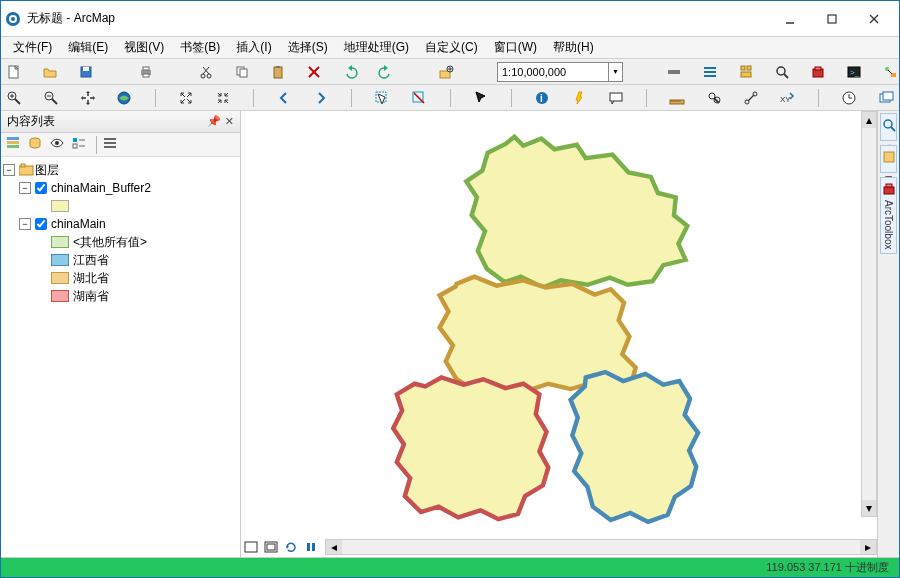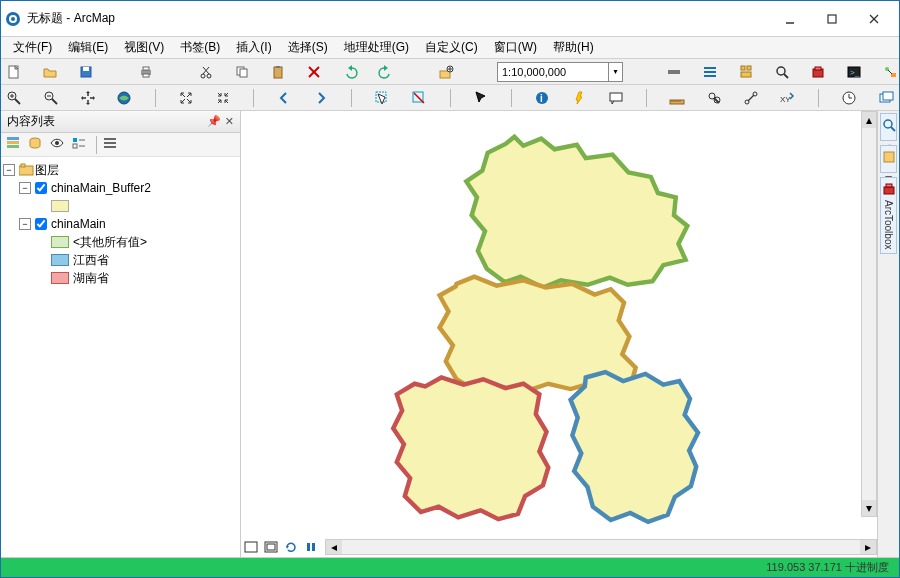--- a/index.html
+++ b/index.html
@@ -432,20 +432,24 @@
         <input type="checkbox" class="chk" checked="" style="">
         <span>chinaMain</span>
       </div>
       <div class="node indent3">
         <span class="sym" style="background:#d8ecc8;border-color:#7ab04a"></span>
         <span>&lt;其他所有值&gt;</span>
       </div>
       <div class="node indent3">
         <span class="sym" style="background:#8fc9e8;border-color:#4a8ab6"></span>
         <span>江西省</span>
+      </div>
+      <div class="node indent3">
+        <span class="sym" style="background:#f3d18f;border-color:#c99a3a"></span>
+        <span>湖北省</span>
       </div>
       <div class="node indent3">
         <span class="sym" style="background:#f3a6a6;border-color:#c75050"></span>
         <span>湖南省</span>
       </div>
     </div>
   </div>
 
   <div class="mapview">
     <div class="map-canvas">

